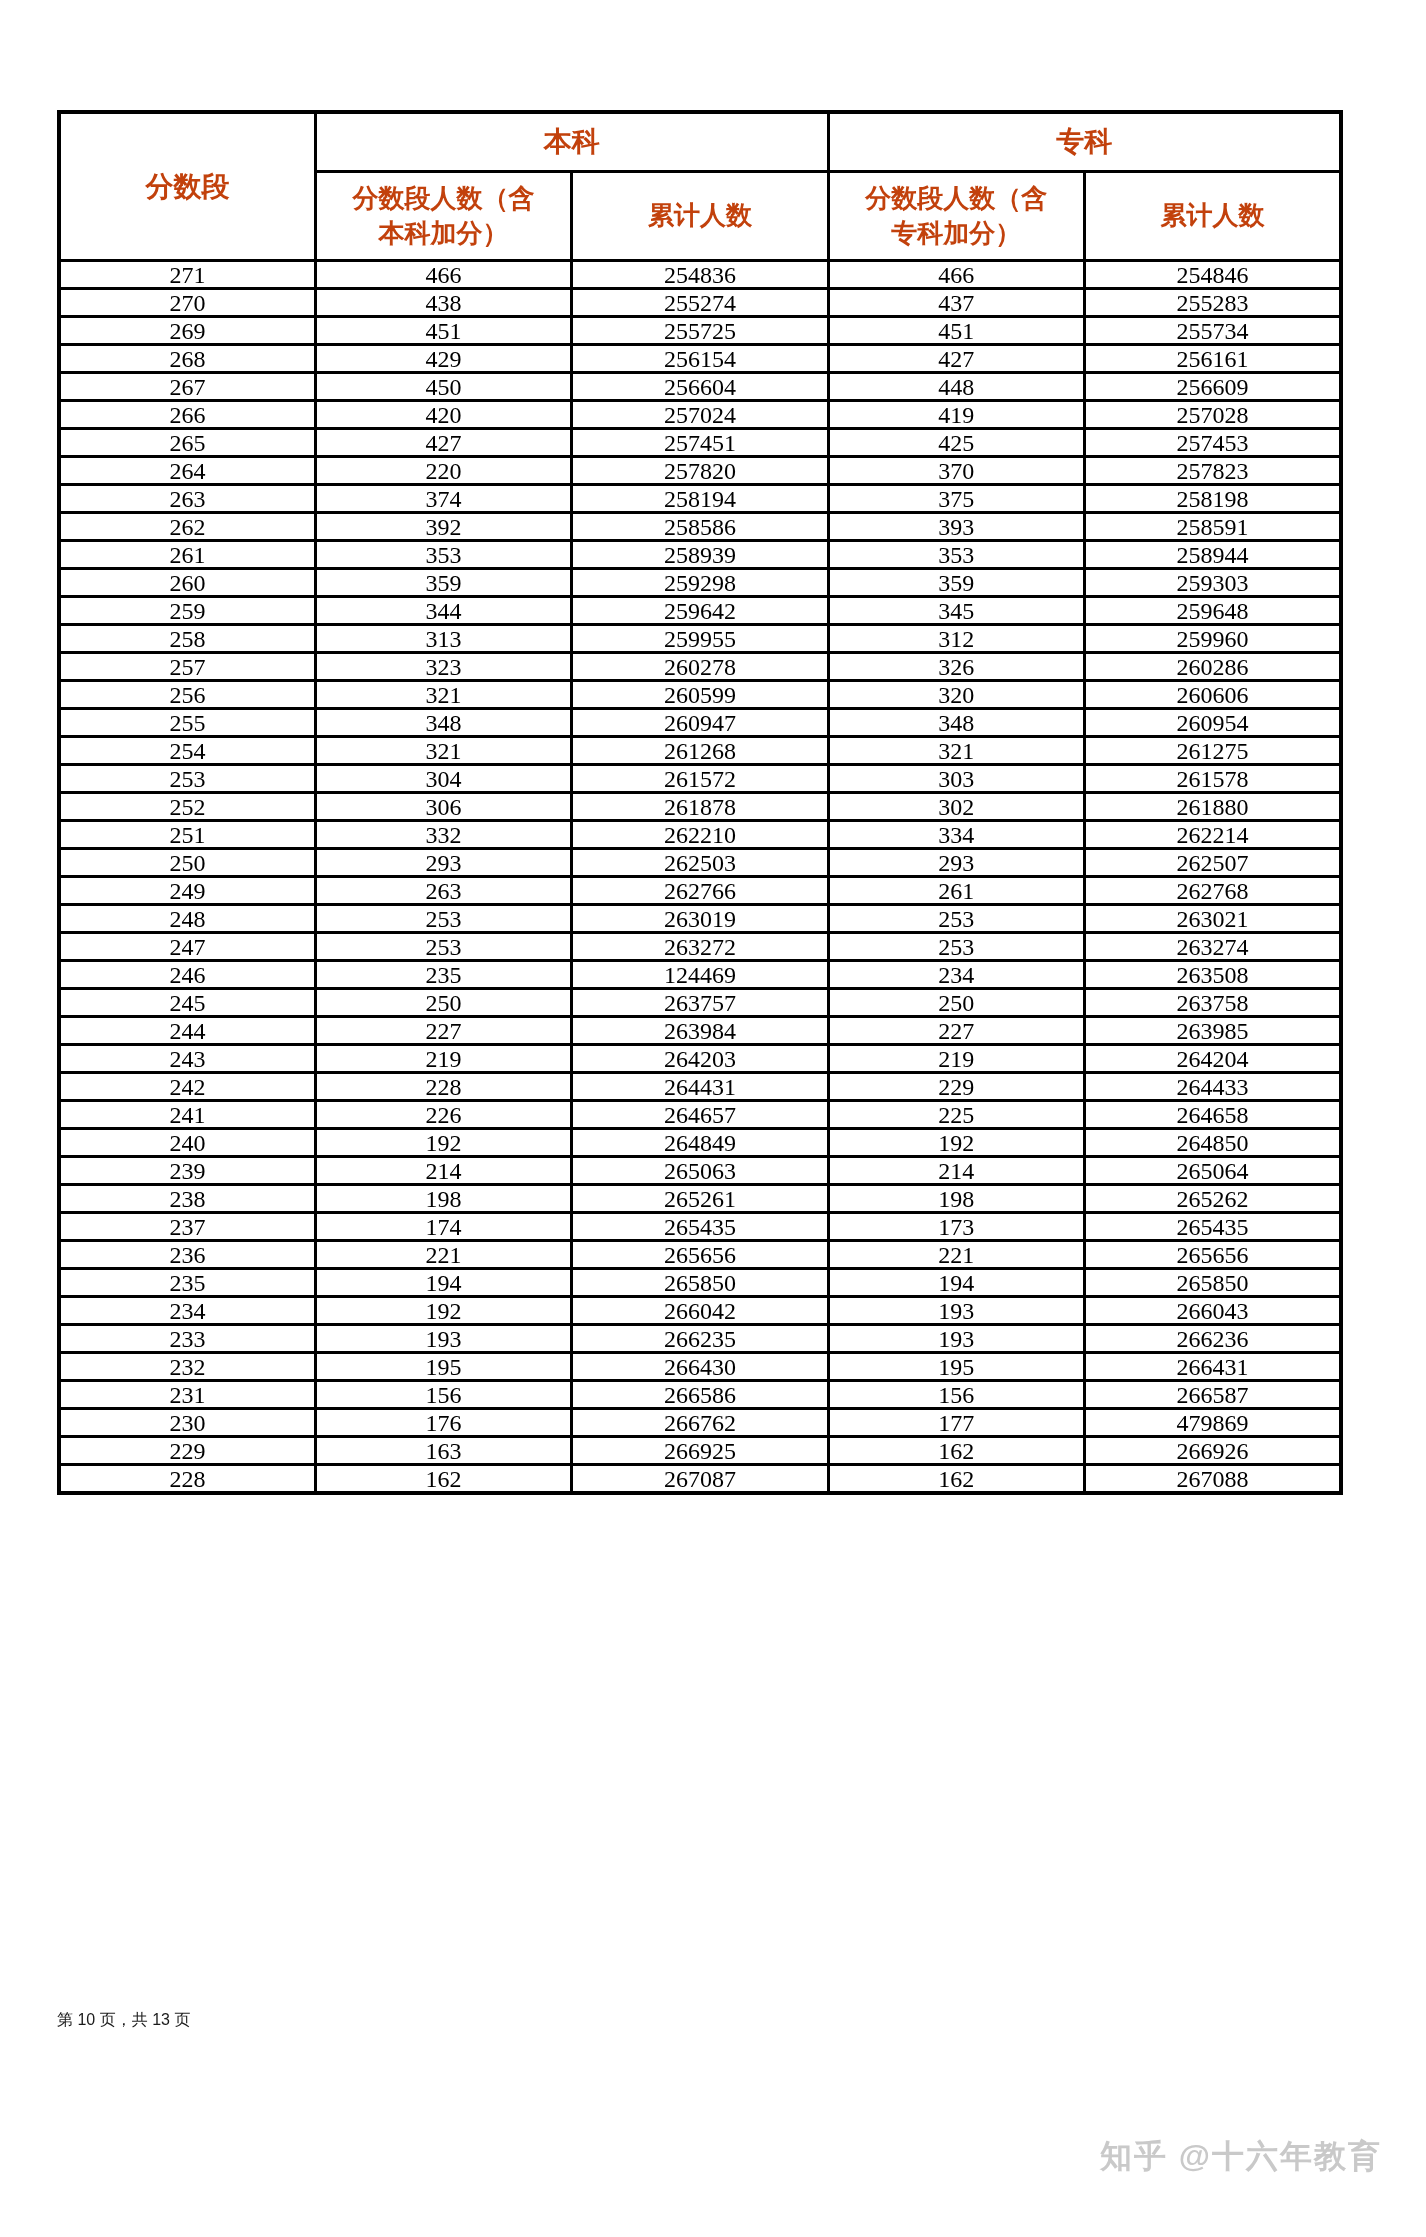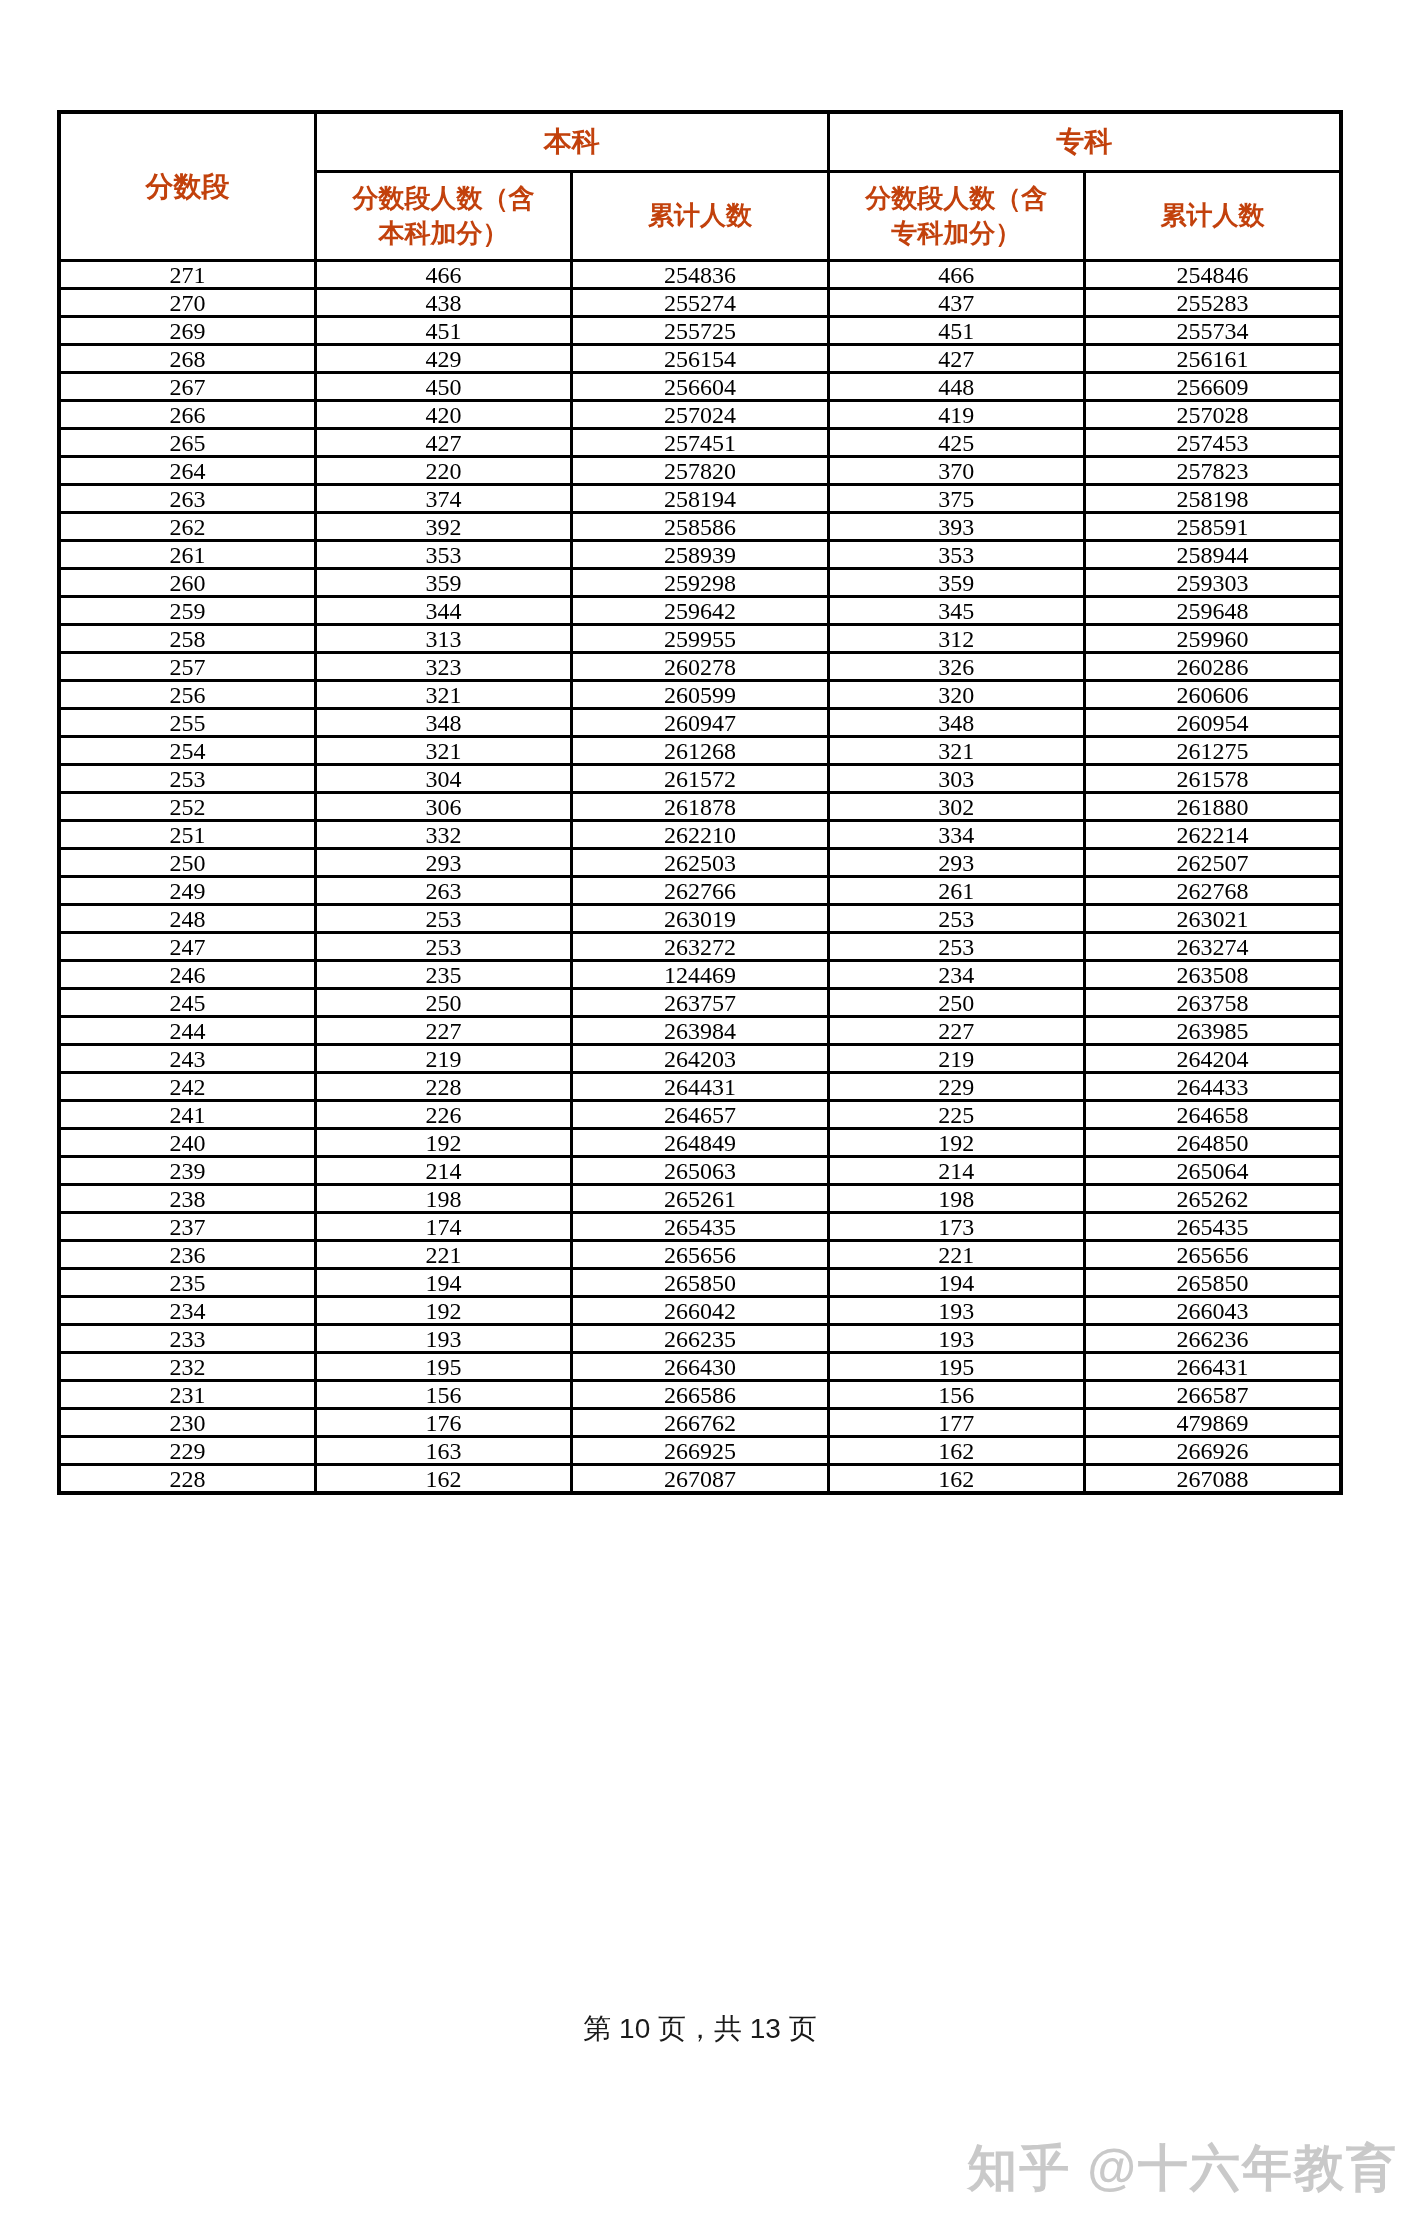--- a/index.html
+++ b/index.html
@@ -57,30 +57,30 @@
     height: 25px;
     font-size: 24px;
     line-height: 1;
     font-family: "Liberation Serif", "DejaVu Serif", serif;
   }
   .page-footer {
     position: absolute;
     left: 57px;
     top: 2010px;
     width: 1286px;
-    text-align: center;
-    font-size: 28px;
+    text-align: left;
+    font-size: 16px;
     font-family: "Liberation Sans", "DejaVu Sans", sans-serif;
     color: #1a1a1a;
   }
   .watermark {
     position: absolute;
-    right: 28px;
+    right: 44px;
     top: 2135px;
-    font-size: 50px;
+    font-size: 32px;
     font-family: "Liberation Sans", "DejaVu Sans", sans-serif;
     font-weight: bold;
     color: #c9c9c9;
     letter-spacing: 2px;
     white-space: nowrap;
   }
 </style>
 </head>
 <body>
 

